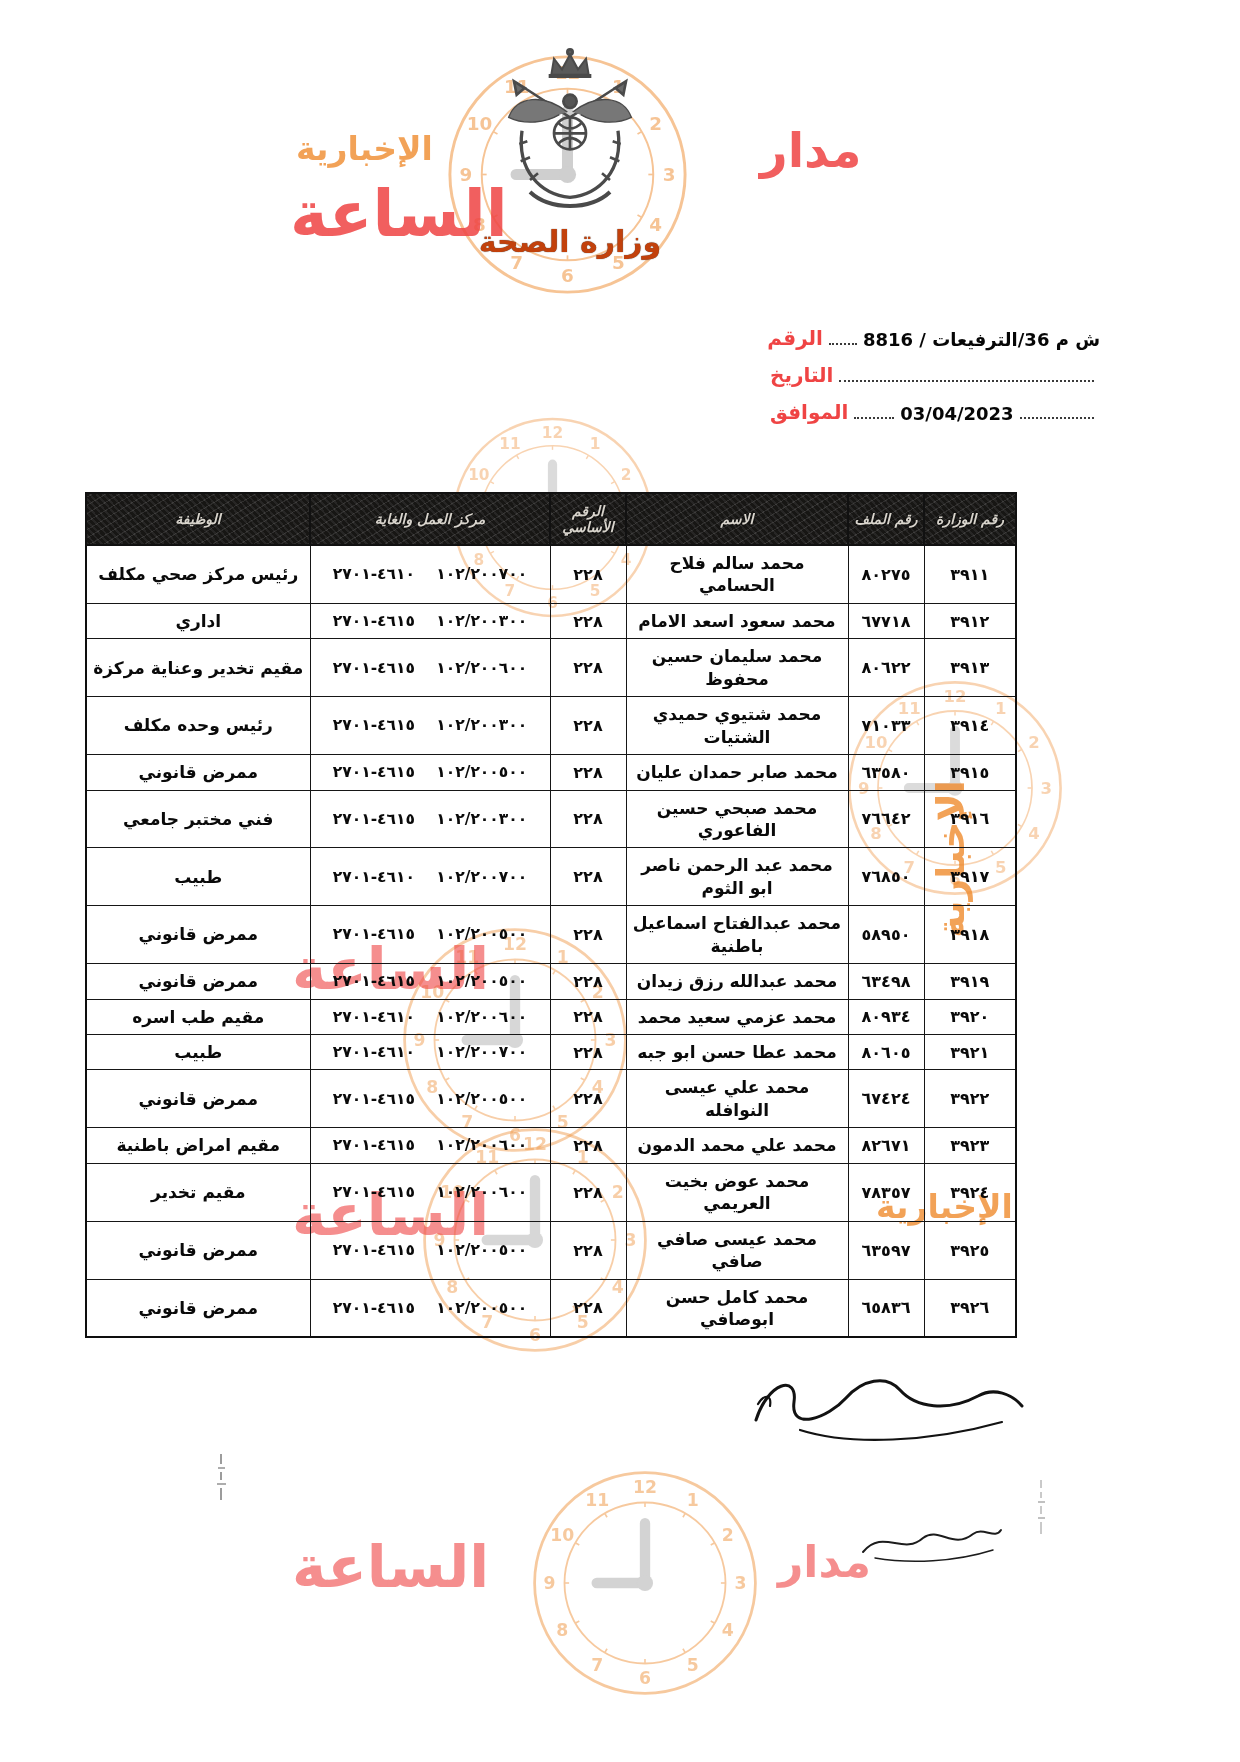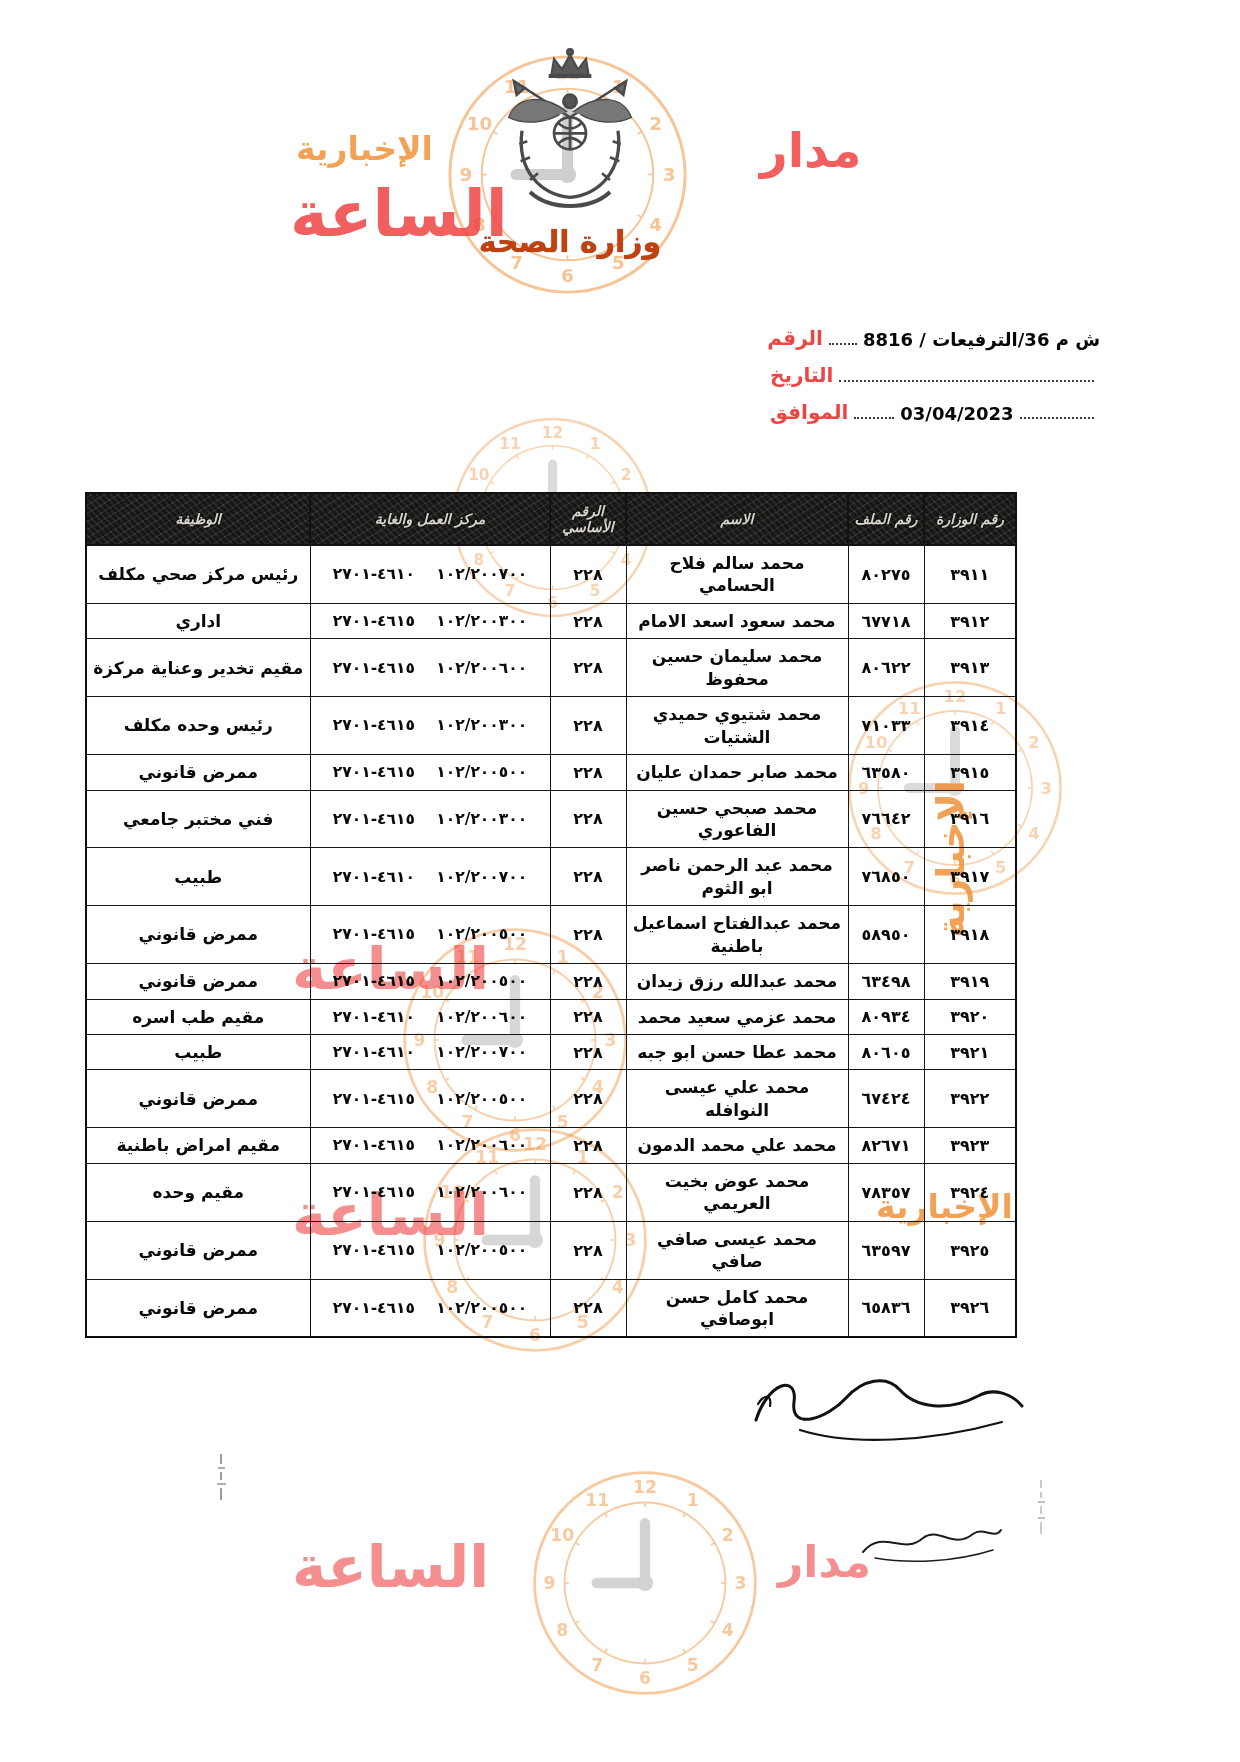--- a/index.html
+++ b/index.html
@@ -433,21 +433,21 @@
             <td class="col-base">٢٢٨</td>
             <td class="col-grade" dir="ltr">١٠٢/٢٠٠٦٠٠ ٤٦١٥-٢٧٠١</td>
             <td class="col-job">مقيم امراض باطنية</td>
           </tr>
           <tr>
             <td class="col-serial">٣٩٢٤</td>
             <td class="col-file">٧٨٣٥٧</td>
             <td class="col-name">محمد عوض بخيت العريمي</td>
             <td class="col-base">٢٢٨</td>
             <td class="col-grade" dir="ltr">١٠٢/٢٠٠٦٠٠ ٤٦١٥-٢٧٠١</td>
-            <td class="col-job">مقيم وحده</td>
+            <td class="col-job">مقيم تخدير</td>
           </tr>
           <tr>
             <td class="col-serial">٣٩٢٥</td>
             <td class="col-file">٦٣٥٩٧</td>
             <td class="col-name">محمد عيسى صافي صافي</td>
             <td class="col-base">٢٢٨</td>
             <td class="col-grade" dir="ltr">١٠٢/٢٠٠٥٠٠ ٤٦١٥-٢٧٠١</td>
             <td class="col-job">ممرض قانوني</td>
           </tr>
           <tr>

